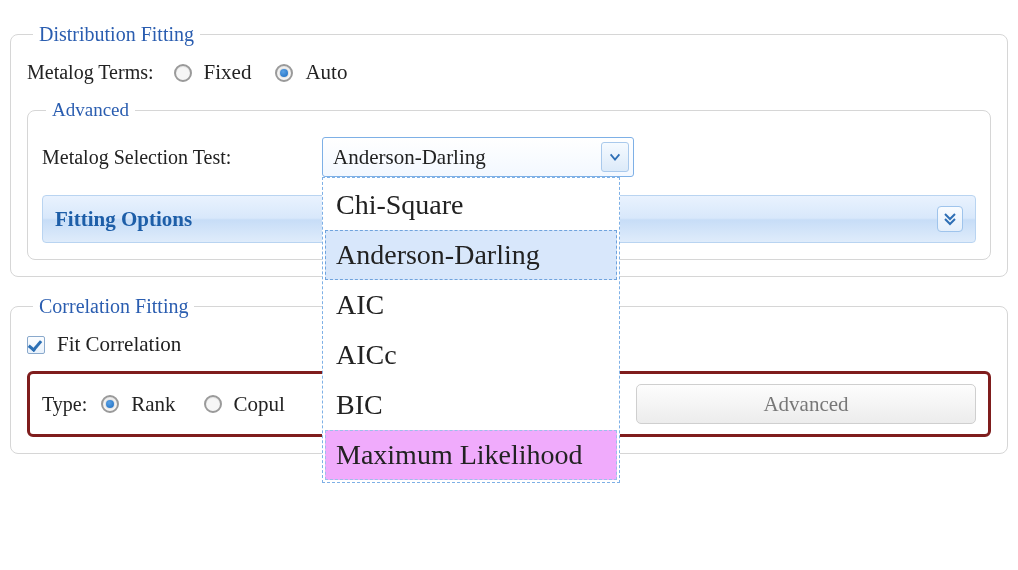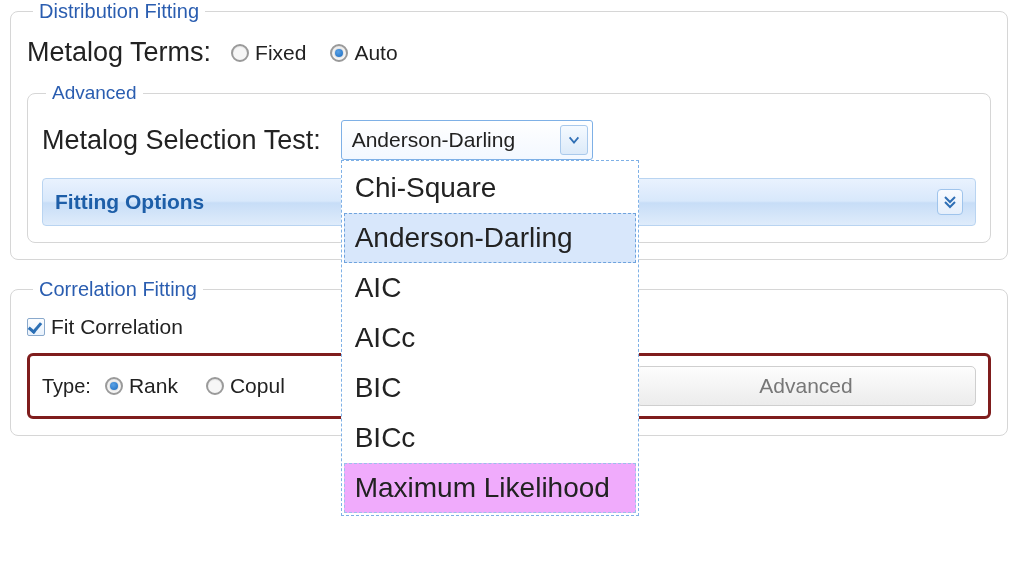--- a/index.html
+++ b/index.html
@@ -7,21 +7,21 @@
     margin: 0;
     padding: 0;
     font-family: "Segoe UI", Tahoma, Arial, sans-serif;
     font-size: 20px;
     color: #222;
     background: #fff;
     width: 1018px;
     height: 570px;
     overflow: hidden;
   }
-  .page { padding: 0 10px 0 10px; position: relative; }
+  .page { padding: 23px 10px 0 10px; position: relative; font-family: Liberation Serif, serif; }
 
   fieldset.group {
     border: 1px solid #d6d6d6;
     border-radius: 8px;
     margin: 0 0 18px 0;
     padding: 14px 16px 16px 16px;
     position: relative;
   }
   fieldset.group > legend {
     color: #2a5db0;
@@ -36,27 +36,27 @@
     padding: 16px 14px 16px 14px;
   }
   fieldset.inner > legend {
     color: #2a5db0;
     font-size: 19px;
     padding: 0 6px;
     margin-left: 4px;
   }
 
   .row { display: flex; align-items: center; gap: 10px; }
-  .row .label { font-size: 27px; margin-right: 10px; text-align: right; }
+  .row .label { font-size: 20px; margin-right: 10px; }
 
   
   .radio, .check {
     display: inline-flex;
     align-items: center;
-    gap: 6px;
+    gap: 12px;
     margin-right: 14px;
     cursor: pointer;
     user-select: none;
   }
   .radio .dot {
     width: 18px; height: 18px;
     border-radius: 50%;
     border: 2px solid #9a9a9a;
     background: #f6f6f6;
     display: inline-block;
@@ -87,21 +87,21 @@
     left: 3px; top: 1px;
     width: 5px; height: 10px;
     border: solid #2b6fb5;
     border-width: 0 3px 3px 0;
     transform: rotate(40deg);
   }
 
   
   .combo {
     position: relative;
-    width: 252px;
+    width: 312px;
   }
   .combo-input {
     display: flex;
     align-items: center;
     justify-content: space-between;
     height: 40px;
     border: 1px solid #7eb0e6;
     border-radius: 3px;
     background: linear-gradient(#ffffff, #f3f8ff);
     padding: 0 4px 0 10px;
@@ -229,21 +229,20 @@
             </span>
           </div>
 
           <div class="dropdown" id="dropdown-list">
 
           <div class="opt">Chi-Square</div>
               <div class="opt selected">Anderson-Darling</div>
               <div class="opt">AIC</div>
               <div class="opt">AICc</div>
               <div class="opt">BIC</div>
-              <div class="opt">BICc</div>
               <div class="opt hover">Maximum Likelihood</div>
             </div>
         </div>
       </div>
 
       <div class="fitopts">
         <span class="title">Fitting Options</span>
         <span class="expand-btn">
           <svg viewBox="0 0 16 16">
             <path d="M3 3 L8 8 L13 3" fill="none" stroke="#2f6fb5" stroke-width="2"></path>

